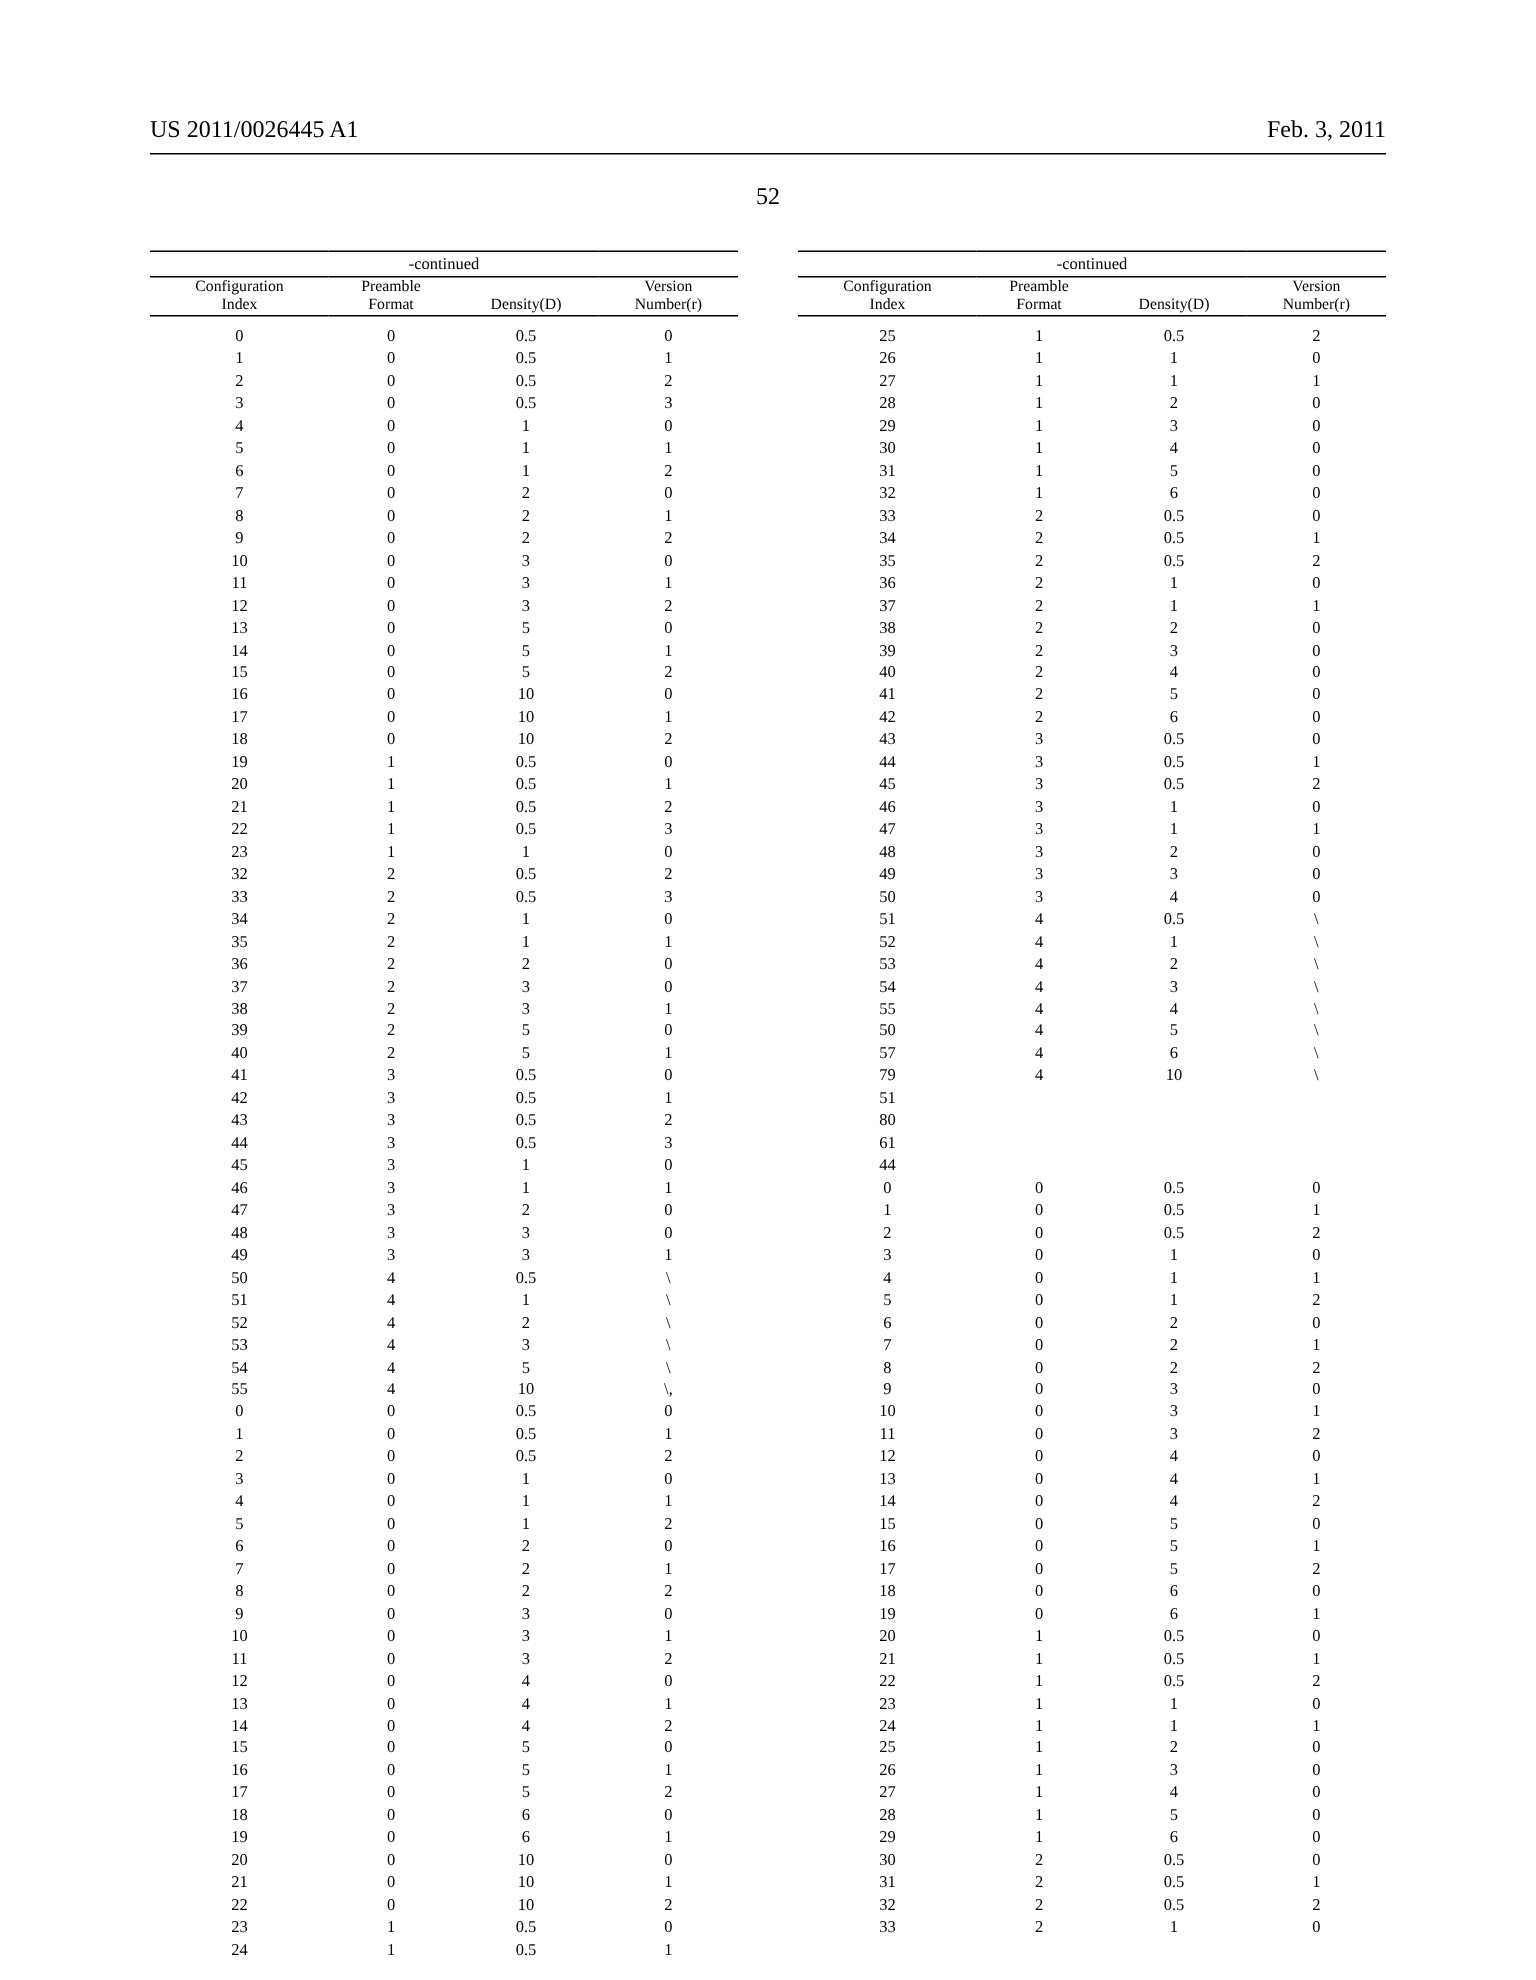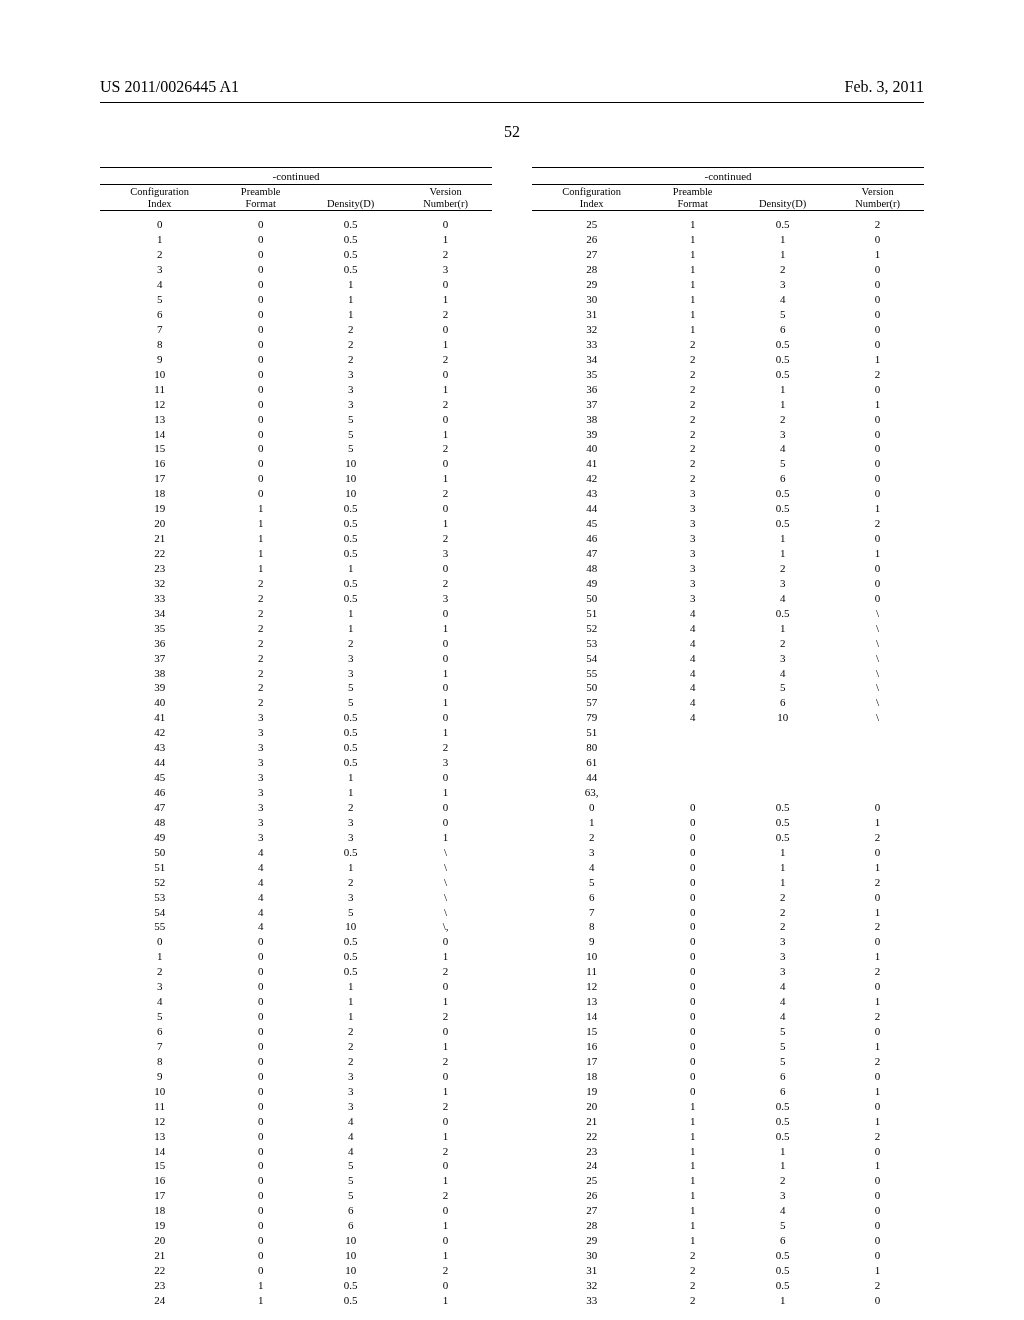--- a/index.html
+++ b/index.html
@@ -802,26 +802,20 @@
               <td></td>
               <td></td>
             </tr>
             <tr>
               <td>44</td>
               <td></td>
               <td></td>
               <td></td>
             </tr>
             <tr>
-              <td>63,</td>
-              <td></td>
-              <td></td>
-              <td></td>
-            </tr>
-            <tr>
               <td>0</td>
               <td>0</td>
               <td>0.5</td>
               <td>0</td>
             </tr>
             <tr>
               <td>1</td>
               <td>0</td>
               <td>0.5</td>
               <td>1</td>

